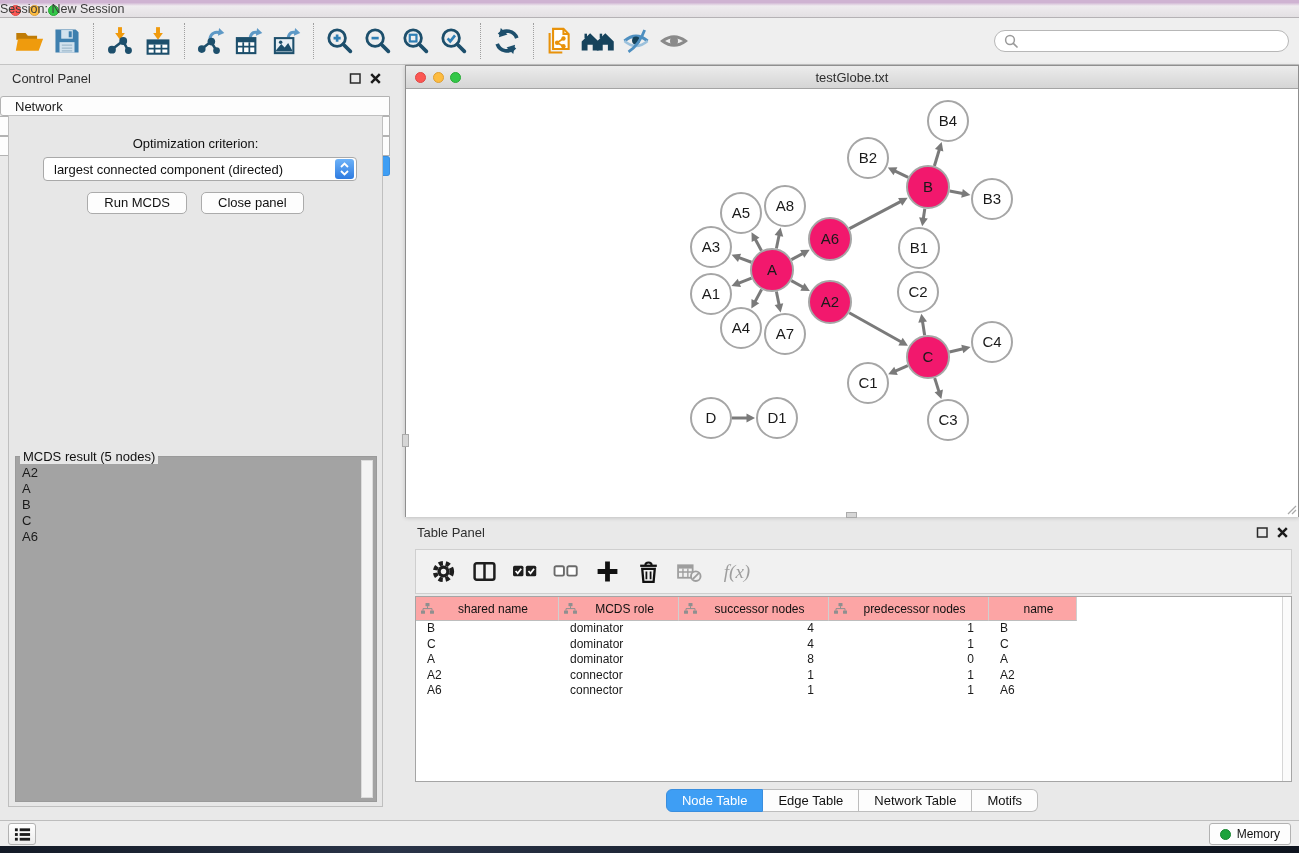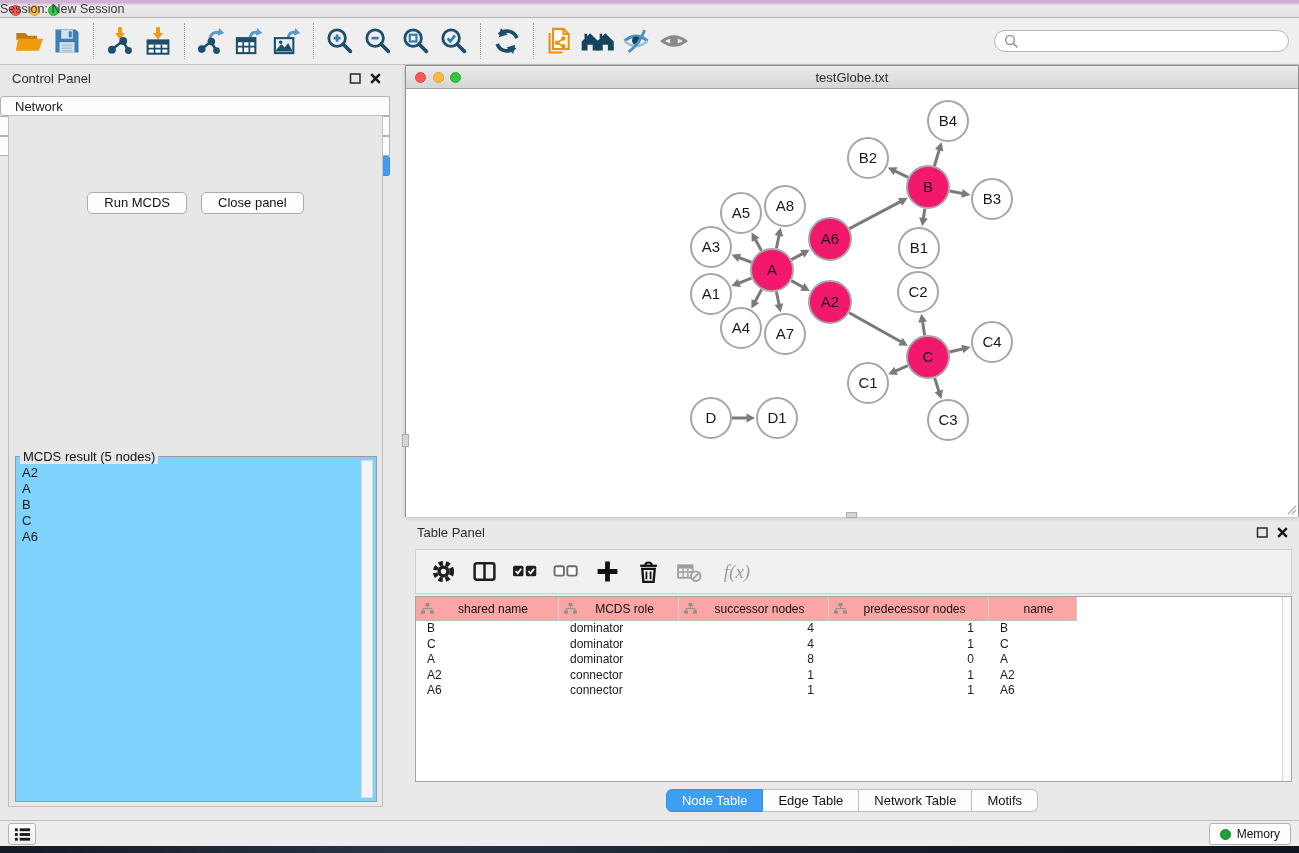--- a/index.html
+++ b/index.html
@@ -45,21 +45,21 @@
   #opt-label { position:absolute; left:0; right:0; top:20px; text-align:center; font-size:13px; color:#111; }
   #criterion { position:absolute; left:34px; top:41px; width:314px; height:24px; background:#fff;
     border:1px solid #a9a9a9; border-radius:4px; display:flex; align-items:center; }
   #criterion .val { flex:1; font-size:13px; padding-left:10px; color:#111; white-space:nowrap; }
   #criterion .stepper { width:19px; height:20px; margin-right:2px; border-radius:3px;
     background:linear-gradient(#6db2f8, #2e7be0); display:flex; align-items:center; justify-content:center; }
   .cp-btn-row { position:absolute; left:0; right:0; top:76px; display:flex; justify-content:center; gap:14px; }
   .push-btn { height:22px; padding:0 16px; background:#fdfdfd; border:1px solid #ababab; border-radius:5px;
     font-size:13px; line-height:20px; color:#111; }
   #mcds-fieldset { position:absolute; left:6px; top:340px; width:362px; height:346px;
-    border:1px solid #9a9a9a; background:#7dd3fc; }
+    border:1px solid #9a9a9a; background:#a3a3a3; }
   #mcds-legend { position:absolute; left:4px; top:-8px; background:#e7e7e7; padding:0 3px;
     font-size:13px; color:#111; }
   #mcds-list { position:absolute; left:1px; top:4px; right:16px; bottom:2px; overflow:hidden;
     font-size:13px; padding:4px 0 0 5px; }
   #mcds-list .item { height:16px; line-height:16px; }
   #mcds-scroll { position:absolute; right:3px; top:3px; bottom:3px; width:12px;
     background:#f4f4f4; border:1px solid #dcdcdc; }
 
   
   #network-window { position:absolute; left:405px; top:65px; width:894px; height:452px;
@@ -282,20 +282,30 @@
         <path d="M2.2 2.2 L10.8 10.8 M10.8 2.2 L2.2 10.8" stroke="#1a1a1a" stroke-width="2.5"></path>
       </svg>
     </div>
     <div id="cp-tabs">
         <div class="cp-tab">Network</div>
         <div class="cp-tab">Style</div>
         <div class="cp-tab">Select</div>
         <div class="cp-tab active">MCDS</div>
       </div>
     <div id="cp-body">
+      <div id="opt-label">Optimization criterion:</div>
+      <div id="criterion">
+        <div class="val">largest connected component (directed)</div>
+        <div class="stepper">
+          <svg width="11" height="16" viewBox="0 0 11 16">
+            <path d="M2 6 L5.5 2.5 L9 6" fill="none" stroke="#fff" stroke-width="1.8"></path>
+            <path d="M2 10 L5.5 13.5 L9 10" fill="none" stroke="#fff" stroke-width="1.8"></path>
+          </svg>
+        </div>
+      </div>
       <div class="cp-btn-row">
         <div class="push-btn">Run MCDS</div>
         <div class="push-btn">Close panel</div>
       </div>
       <div id="mcds-fieldset">
         <div id="mcds-legend">MCDS result (5 nodes)</div>
         <div id="mcds-list">
             <div class="item">A2</div>
             <div class="item">A</div>
             <div class="item">B</div>

